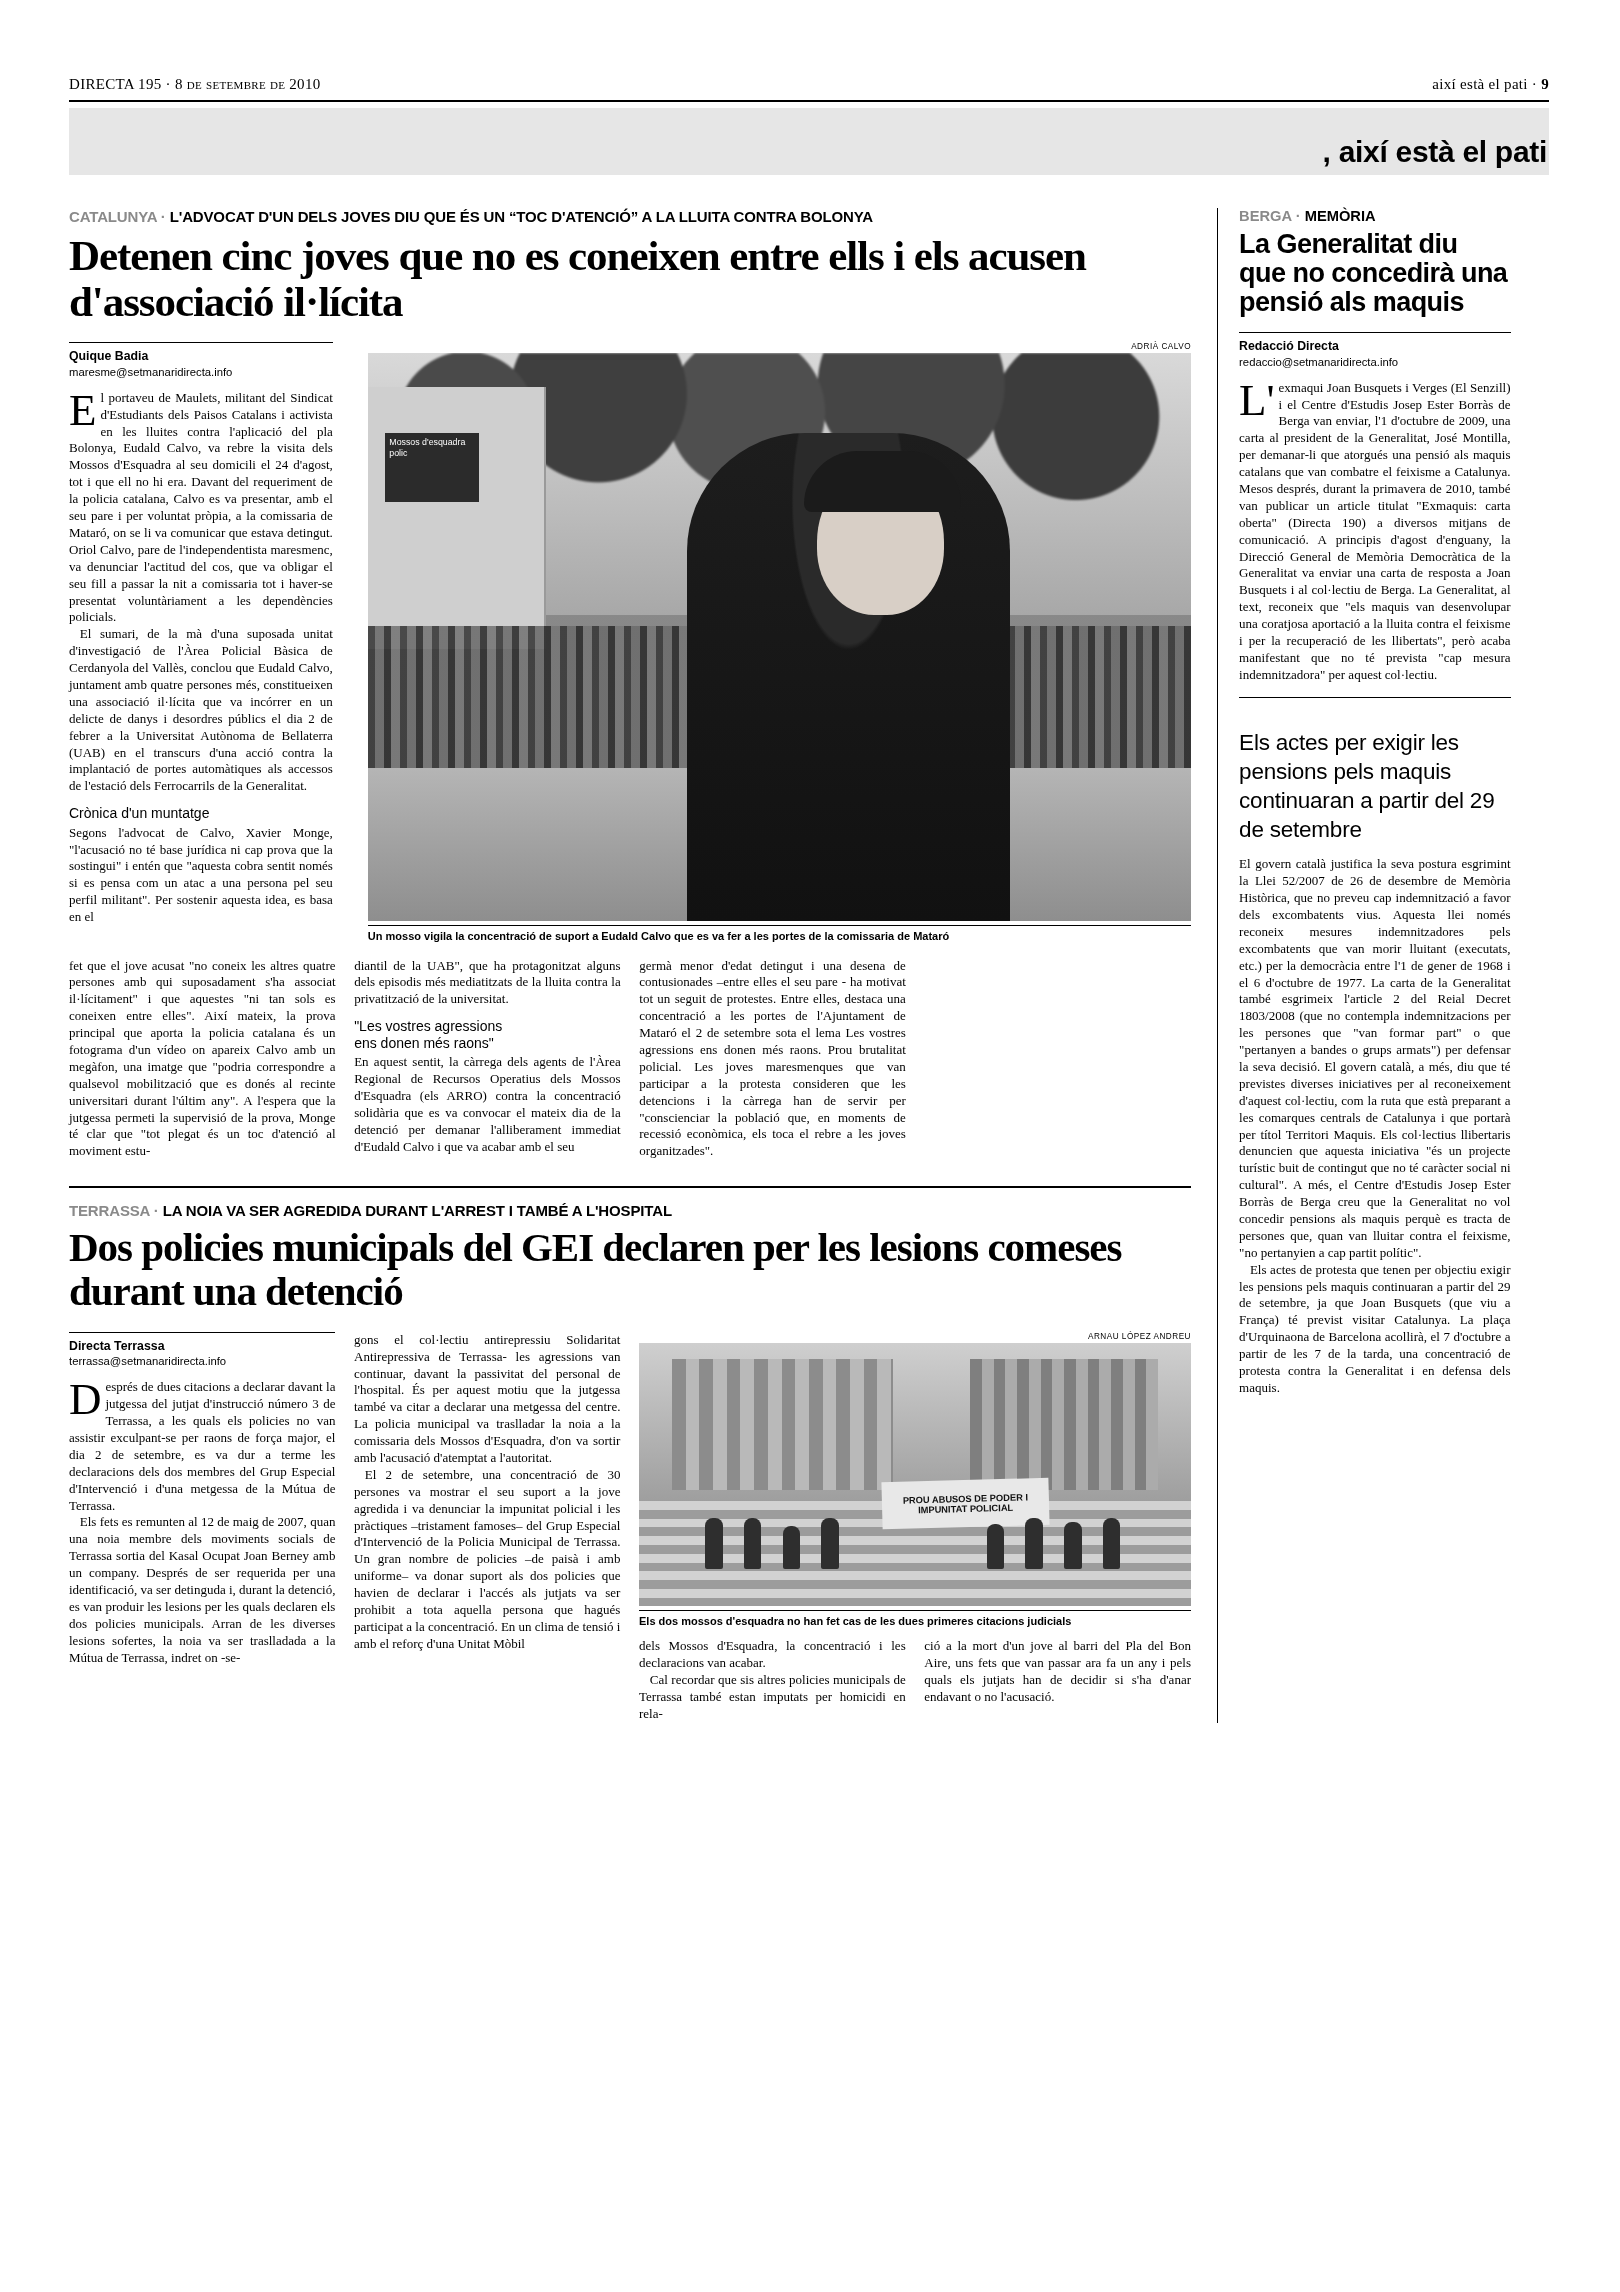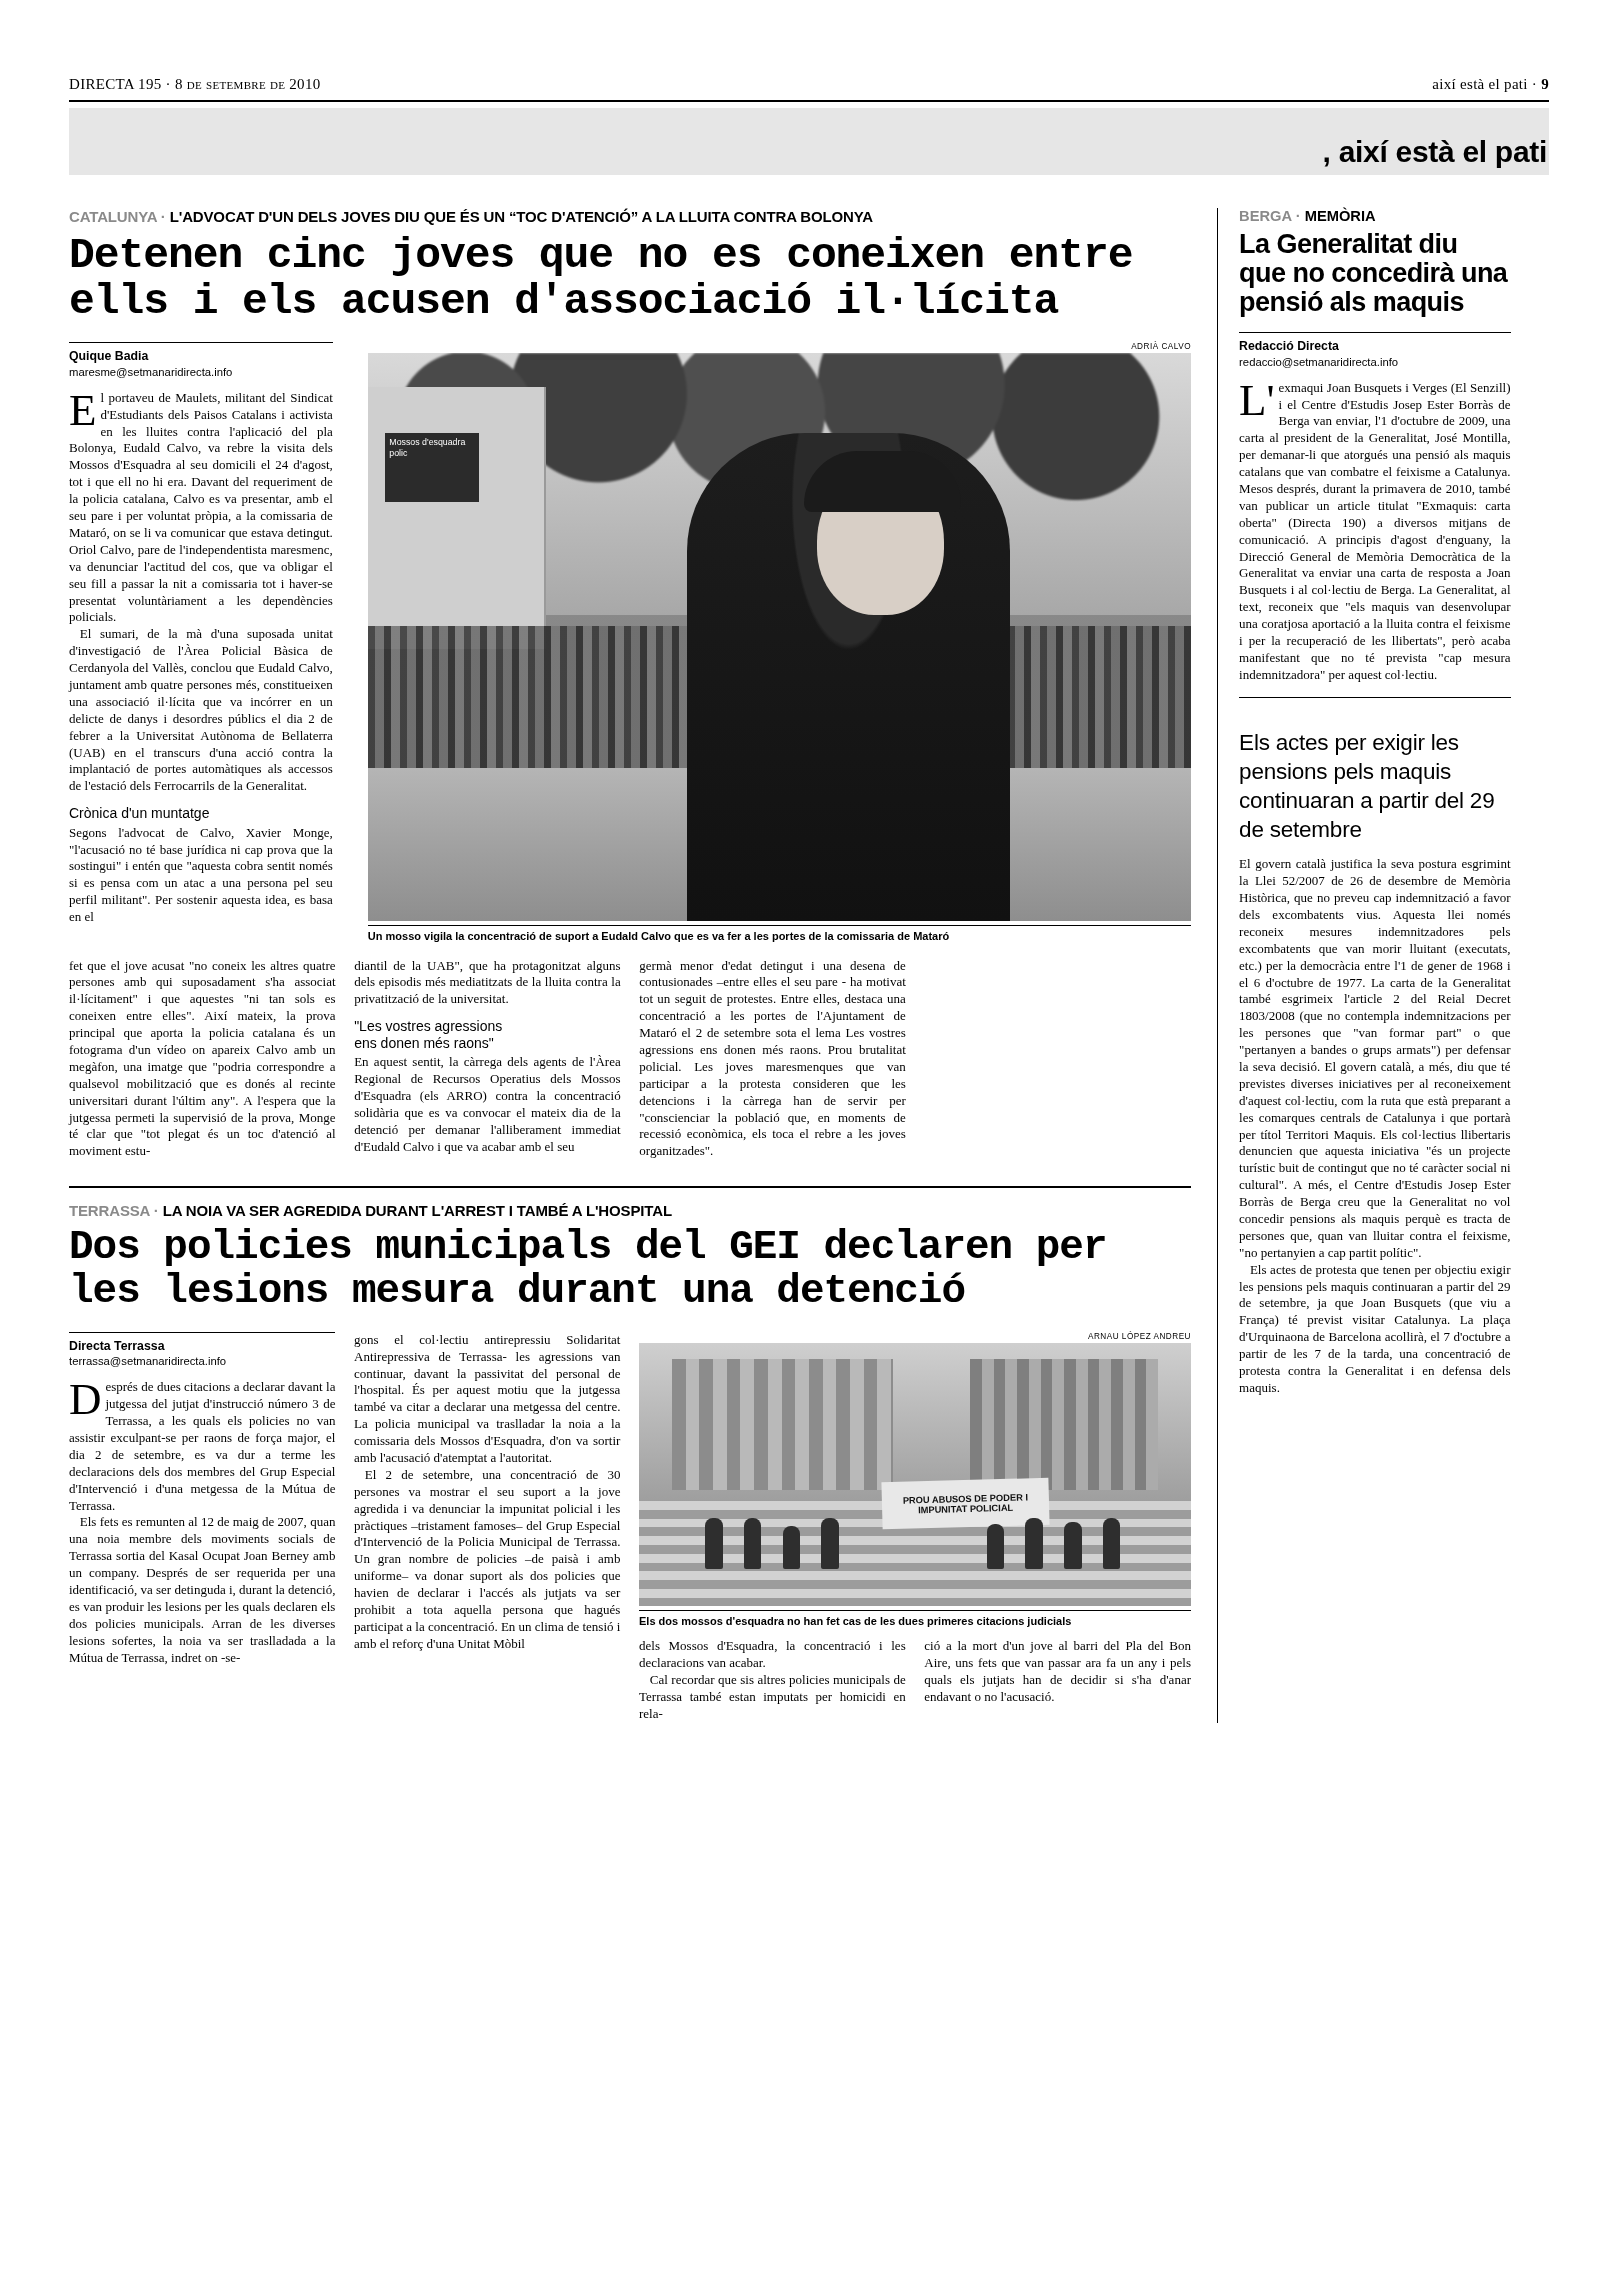--- a/index.html
+++ b/index.html
@@ -77,21 +77,21 @@
   .kicker {
     font-family: "Liberation Sans", sans-serif;
     font-size: 15px;
     font-weight: 700;
     letter-spacing: -0.01em;
     margin-bottom: 7.8px;
   }
   .kicker .place { color: #8a8a8a; font-weight: 700; }
   .kicker .dot { color: #8a8a8a; }
   .headline {
-    font-family: Liberation Mono, monospace;
+    font-family: Liberation Serif, serif;
     font-weight: 700;
     font-size: 43px;
     line-height: 1.07;
     letter-spacing: -0.025em;
     margin: 0 0 17.6px 0;
   }
   .byline {
     font-family: "Liberation Sans", sans-serif;
     font-size: 12.3px;
     font-weight: 700;
@@ -333,21 +333,21 @@
             <p class="first">germà menor d'edat detingut i una desena de contusionades –entre elles el seu pare - ha motivat tot un seguit de protestes. Entre elles, destaca una concentració a les portes de l'Ajuntament de Mataró el 2 de setembre sota el lema Les vostres agressions ens donen més raons. Prou brutalitat policial. Les joves maresmenques que van participar a la protesta consideren que les detencions i la càrrega han de servir per "conscienciar la població que, en moments de recessió econòmica, els toca el rebre a les joves organitzades".</p>
           </div>
           <div></div>
         </div>
       </div>
 
       <div class="story2">
         <div class="kicker">
           <span class="place">TERRASSA</span><span class="dot"> · </span><span>LA NOIA VA SER AGREDIDA DURANT L'ARREST I TAMBÉ A L'HOSPITAL</span>
         </div>
-        <h1 class="headline">Dos policies municipals del GEI declaren per les lesions mesura durant una detenció</h1>
+        <h1 class="headline">Dos policies municipals del GEI declaren per les lesions comeses durant una detenció</h1>
 
         <div class="s2-grid">
           <div class="c">
             <div class="byline">
               <div>Directa Terrassa</div>
               <div class="mail">terrassa@setmanaridirecta.info</div>
             </div>
             <div class="col-text">
               <p class="first dropcap-p"><span class="dropcap">D</span><span>esprés de dues citacions a declarar davant la jutgessa del jutjat d'instrucció número 3 de Terrassa, a les quals els policies no van assistir exculpant-se per raons de força major, el dia 2 de setembre, es va dur a terme les declaracions dels dos membres del Grup Especial d'Intervenció i d'una metgessa de la Mútua de Terrassa.</span></p>
               <p>Els fets es remunten al 12 de maig de 2007, quan una noia membre dels moviments socials de Terrassa sortia del Kasal Ocupat Joan Berney amb un company. Després de ser requerida per una identificació, va ser detinguda i, durant la detenció, es van produir les lesions per les quals declaren els dos policies municipals. Arran de les diverses lesions sofertes, la noia va ser traslladada a la Mútua de Terrassa, indret on -se-</p>

